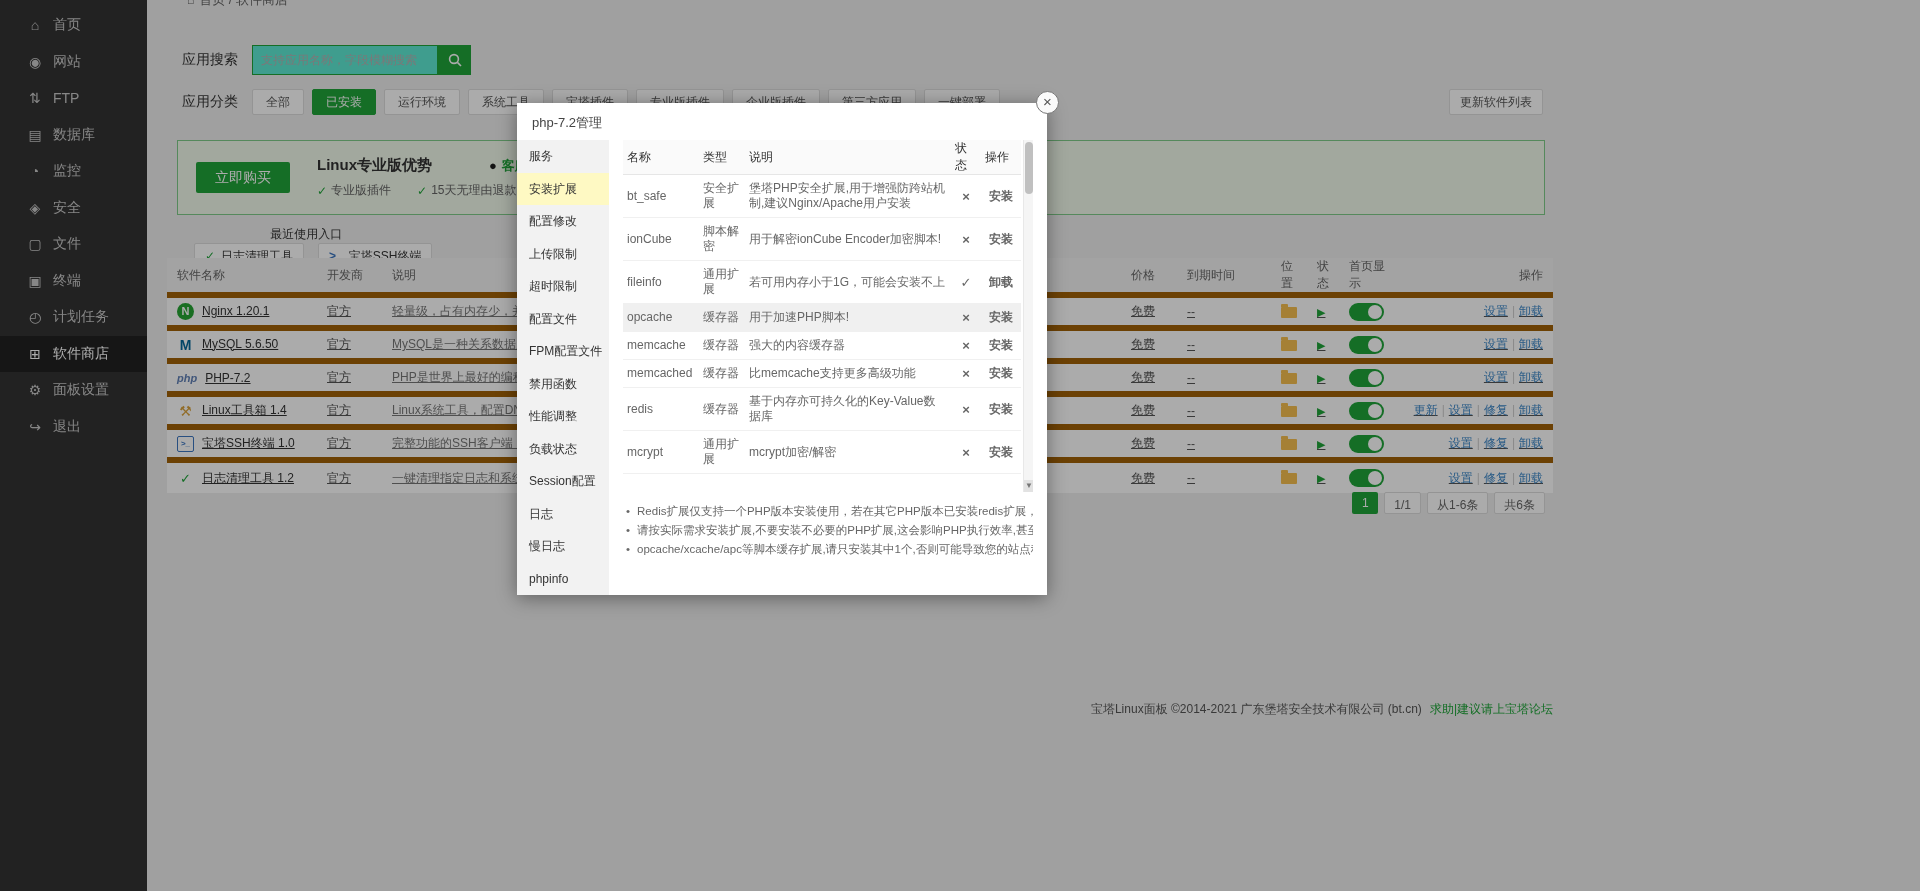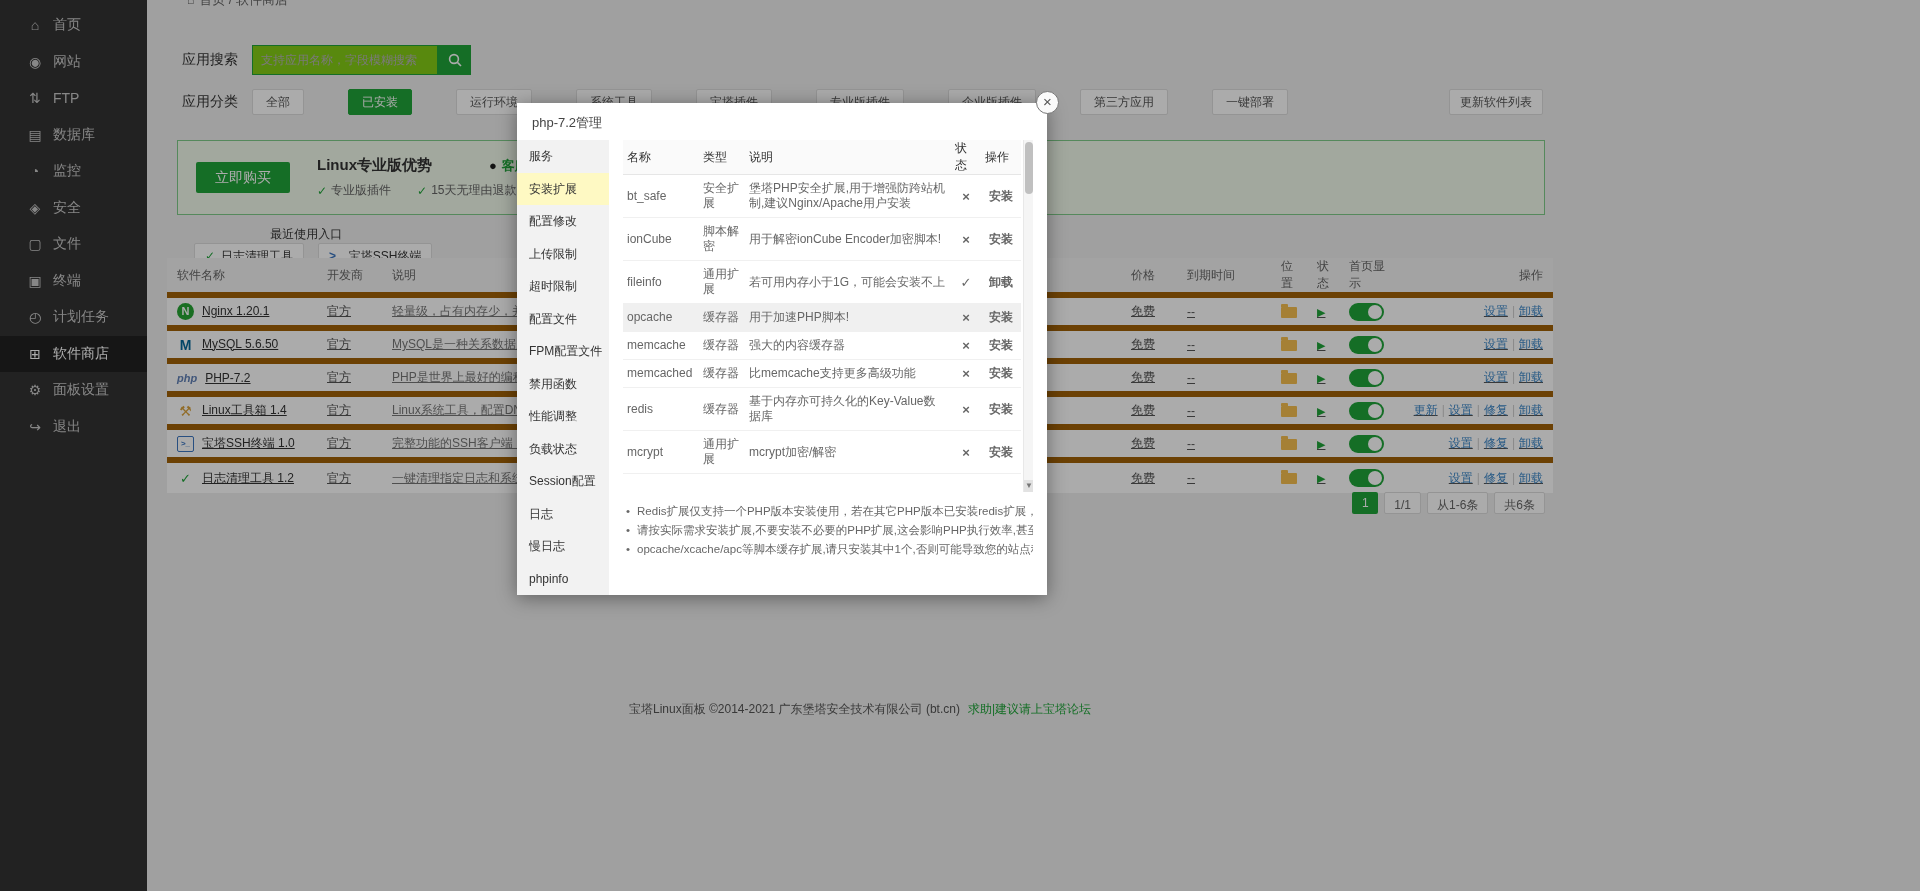--- a/index.html
+++ b/index.html
@@ -14,21 +14,21 @@
 
   
   .page { position:absolute; left:147px; top:0; right:0; bottom:0; }
   .wrap { position:absolute; left:20px; top:0; width:1386px; height:100%; }
   .breadcrumb { position:absolute; left:20px; top:-9px; font-size:13px; color:#666; }
   .breadcrumb .bc-icon { margin-right:5px; font-size:12px; }
 
   .search-row { position:absolute; left:15px; top:45px; display:flex; align-items:center; }
   .row-label { font-size:14px; color:#333; margin-right:14px; }
   .search-box { display:flex; }
-  .search-input { width:186px; height:30px; border:1px solid #20a53a; padding:0 8px; font-size:12px; outline:none; background:#84cc16; color:#333; }
+  .search-input { width:186px; height:30px; border:1px solid #20a53a; padding:0 8px; font-size:12px; outline:none; background:#5eead4; color:#333; }
   .search-input::placeholder { color:#b5b5b5; }
   .search-btn { width:33px; height:30px; background:#20a53a; border:none; display:flex; align-items:center; justify-content:center; cursor:pointer; }
 
   .cat-row { position:absolute; left:15px; top:89px; display:flex; align-items:center; }
   .cat-label { margin-right:14px; }
   .cat-btn { height:26px; padding:0 13px; background:#fff; border:1px solid #ddd; color:#555; font-size:12px; margin-right:8px; cursor:pointer; border-radius:2px; line-height:24px; white-space:nowrap; }
   .cat-btn.active { background:#20a53a; border-color:#20a53a; color:#fff; }
   .update-btn { position:absolute; right:10px; top:89px; height:26px; padding:0 10px; font-size:12px; color:#555; background:#fff; border:1px solid #ddd; border-radius:2px; cursor:pointer; }
 
   .promo { position:absolute; left:10px; right:8px; top:140px; height:75px; background:#f2fbec; border:1px solid rgba(32,165,58,.55); display:flex; align-items:center; }
@@ -67,21 +67,21 @@
   .play { color:#20a53a; font-size:11px; cursor:pointer; }
   .toggle { display:inline-block; width:35px; height:18px; background:#20a53a; border-radius:9px; position:relative; cursor:pointer; vertical-align:middle; }
   .toggle::after { content:""; position:absolute; right:2px; top:2px; width:14px; height:14px; background:#fff; border-radius:50%; }
   .ops a { color:#3c87c8; text-decoration:none; cursor:pointer; }
   .ops a + a::before { content:"|"; color:#ccc; margin:0 4px; display:inline-block; }
 
   .pagination { position:absolute; right:8px; top:492px; display:flex; align-items:center; }
   .pg-cur { min-width:26px; height:22px; background:#20a53a; color:#fff; text-align:center; line-height:22px; font-size:12px; border-radius:2px; cursor:pointer; }
   .pg-box { height:22px; padding:2px 9px; border:1px solid #ddd; background:#fff; color:#666; font-size:12px; line-height:20px; margin-left:6px; border-radius:2px; }
 
-  .footer { position:absolute; left:0; top:701px; width:100%; text-align:center; font-size:12px; color:#555; }
+  .footer { position:absolute; left:0; top:701px; width:100%; text-align:right; font-size:12px; color:#555; }
   .footer a { color:#20a53a; text-decoration:none; margin-left:8px; cursor:pointer; }
 
   
   .overlay { position:absolute; inset:0; background:rgba(0,0,0,.33); z-index:50; }
   .modal { position:absolute; left:517px; top:103px; width:530px; z-index:100; background:#fff; box-shadow:0 3px 18px rgba(0,0,0,.4); }
   .modal-close { position:absolute; top:-12px; right:-12px; width:23px; height:23px; border-radius:50%; background:#fafafa; border:1px solid #777; color:#555; font-size:15px; line-height:20px; text-align:center; cursor:pointer; }
   .modal-title { height:37px; line-height:39px; padding-left:15px; font-size:13px; color:#444; }
   .modal-body { display:flex; height:455px; }
   .modal-nav { width:92px; background:#f2f2f2; flex-shrink:0; }
   .mnav-item { height:32.5px; line-height:32.5px; padding-left:12px; font-size:12px; color:#333; cursor:pointer; white-space:nowrap; }
@@ -187,21 +187,21 @@
           <svg width="14" height="14" viewBox="0 0 14 14">
               <circle cx="6" cy="6" r="4.4" fill="none" stroke="#fff" stroke-width="1.6"></circle>
               <line x1="9.4" y1="9.4" x2="13" y2="13" stroke="#fff" stroke-width="1.6"></line>
             </svg>
         </button>
       </span>
     </div>
 
     <div class="cat-row">
       <span class="row-label cat-label">应用分类</span>
-      <span style="display:flex;gap:36px;">
+      <span style="display:flex;">
 
           <button class="cat-btn">全部</button>
 
           <button class="cat-btn active">已安装</button>
 
           <button class="cat-btn">运行环境</button>
 
           <button class="cat-btn">系统工具</button>
 
           <button class="cat-btn">宝塔插件</button>

